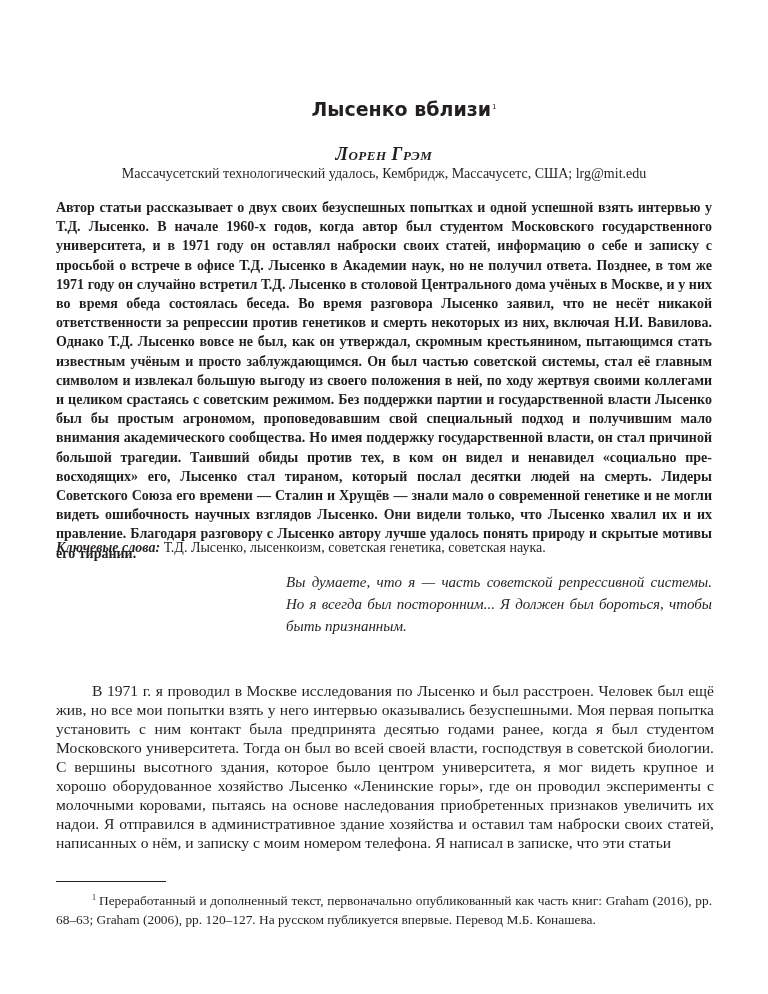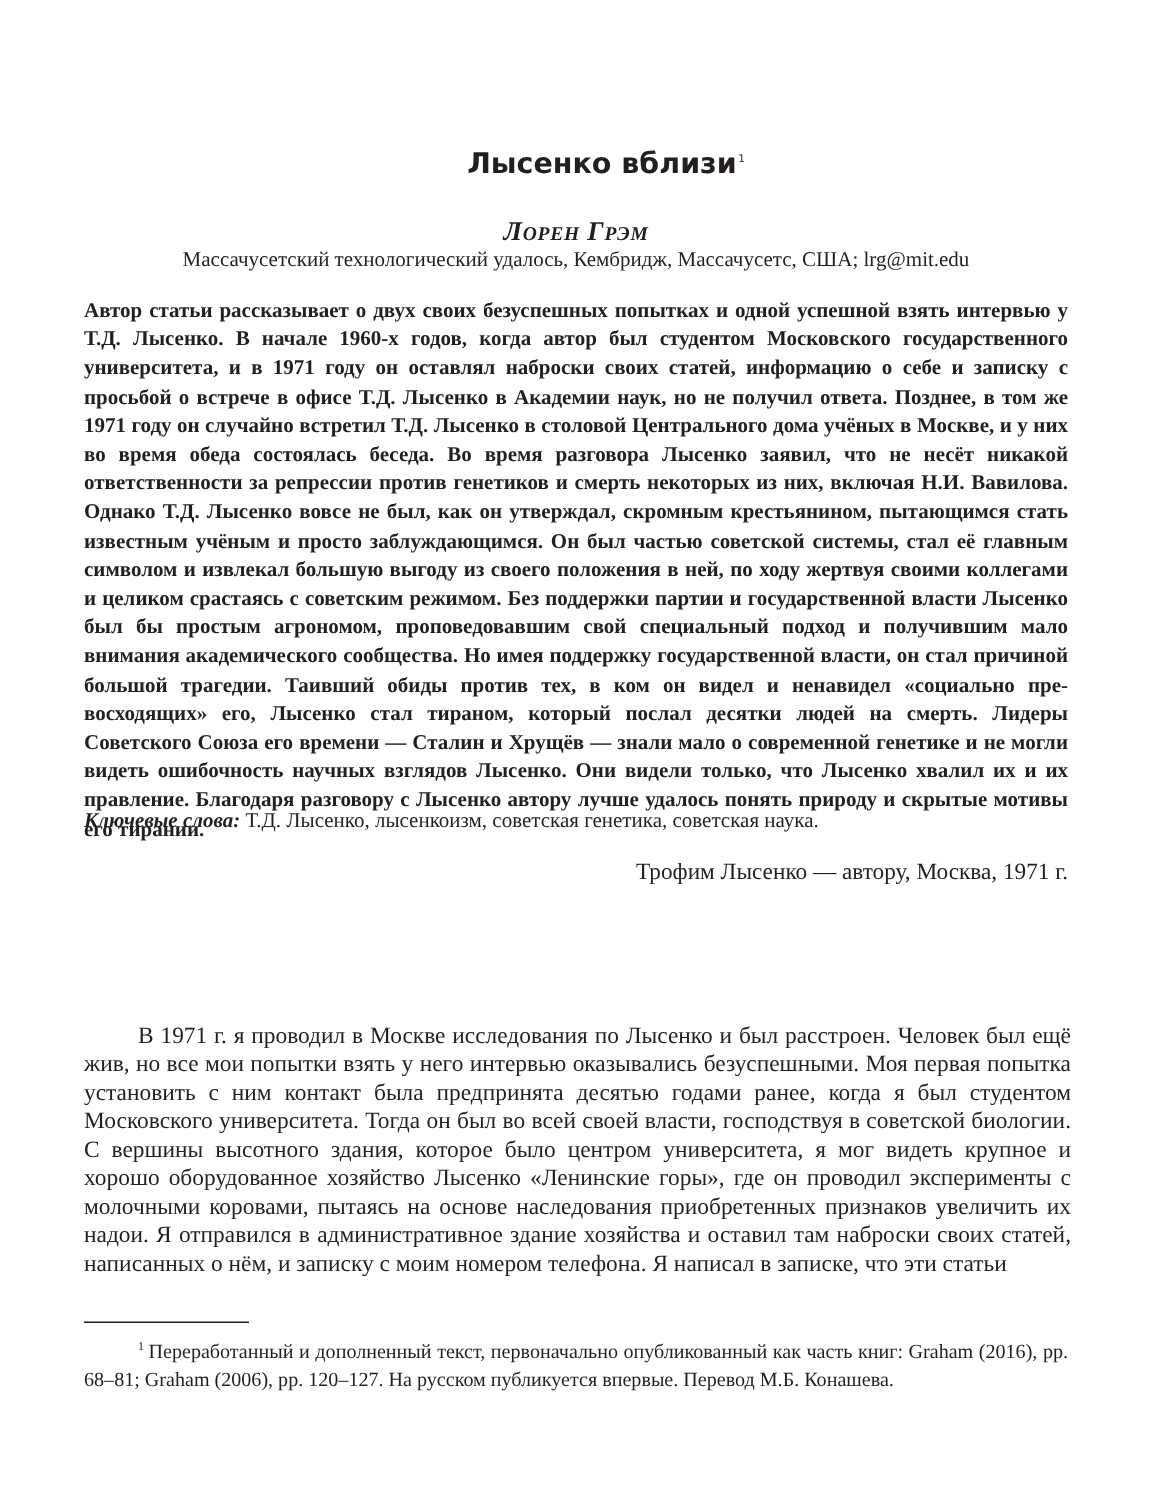--- a/index.html
+++ b/index.html
@@ -63,20 +63,20 @@
 
 <div class="author">Лорен Грэм</div>
 
 <div class="affil">Массачусетский технологический удалось, Кембридж, Массачусетс, США; lrg@mit.edu</div>
 
 <p class="abstract">Автор статьи рассказывает о двух своих безуспешных попытках и одной успешной взять интер­вью у Т.Д. Лысенко. В начале 1960-х годов, когда автор был студентом Московского государ­ственного университета, и в 1971 году он оставлял наброски своих статей, информацию о себе и записку с просьбой о встрече в офисе Т.Д. Лысенко в Академии наук, но не получил ответа. Позднее, в том же 1971 году он случайно встретил Т.Д. Лысенко в столовой Центрального дома учёных в Москве, и у них во время обеда состоялась беседа. Во время разговора Лысенко заявил, что не несёт никакой ответственности за репрессии против генетиков и смерть неко­торых из них, включая Н.И. Вавилова. Однако Т.Д. Лысенко вовсе не был, как он утверж­дал, скромным крестьянином, пытающимся стать известным учёным и просто заблуждаю­щимся. Он был частью советской системы, стал её главным символом и извлекал большую выгоду из своего положения в ней, по ходу жертвуя своими коллегами и целиком срастаясь с советским режимом. Без поддержки партии и государственной власти Лысенко был бы прос­тым агрономом, проповедовавшим свой специальный подход и получившим мало внимания академического сообщества. Но имея поддержку государственной власти, он стал причиной большой трагедии. Таивший обиды против тех, в ком он видел и ненавидел «социально пре­восходящих» его, Лысенко стал тираном, который послал десятки людей на смерть. Лидеры Советского Союза его времени — Сталин и Хрущёв — знали мало о современной генетике и не могли видеть ошибочность научных взглядов Лысенко. Они видели только, что Лысенко хвалил их и их правление. Благодаря разговору с Лысенко автору лучше удалось понять при­роду и скрытые мотивы его тирании.</p>
 
 <p class="keywords"><span class="kw-label">Ключевые слова:</span><span> Т.Д. Лысенко, лысенкоизм, советская генетика, советская наука.</span></p>
 
 <div class="epigraph">
-  <div class="source">Трофим Лысенко — автору, Москва, 1971 г.</div>
+  <div class="quote">Вы думаете, что я — часть советской репрессивной системы. Но я всегда был посторонним... Я должен был бороться, чтобы быть признанным.</div>
 </div>
 
 <p class="body-text">В 1971 г. я проводил в Москве исследования по Лысенко и был расстроен. Человек был ещё жив, но все мои попытки взять у него интервью оказывались безуспешными. Моя первая попытка установить с ним контакт была предпринята десятью годами ранее, когда я был студентом Московского университета. Тогда он был во всей своей власти, господствуя в советской биологии. С вершины высотного здания, которое было цент­ром университета, я мог видеть крупное и хорошо оборудованное хозяйство Лысенко «Ленинские горы», где он проводил эксперименты с молочными коровами, пытаясь на основе наследования приобретенных признаков увеличить их надои. Я отправился в административное здание хозяйства и оставил там наброски своих статей, написан­ных о нём, и записку с моим номером телефона. Я написал в записке, что эти статьи</p>
 
 <div class="fn-rule"></div>
 
-<p class="footnote"><sup>1</sup><span>Переработанный и дополненный текст, первоначально опубликованный как часть книг: Graham (2016), pp. 68–81; Graham (2006), pp. 120–127. На русском публикуется впервые. Пере­вод М.Б. Конашева.</span></p>
+<p class="footnote"><sup>1</sup><span>Переработанный и дополненный текст, первоначально опубликованный как часть книг: Graham (2016), pp. 68–63; Graham (2006), pp. 120–127. На русском публикуется впервые. Пере­вод М.Б. Конашева.</span></p>
 
 </body></html>

